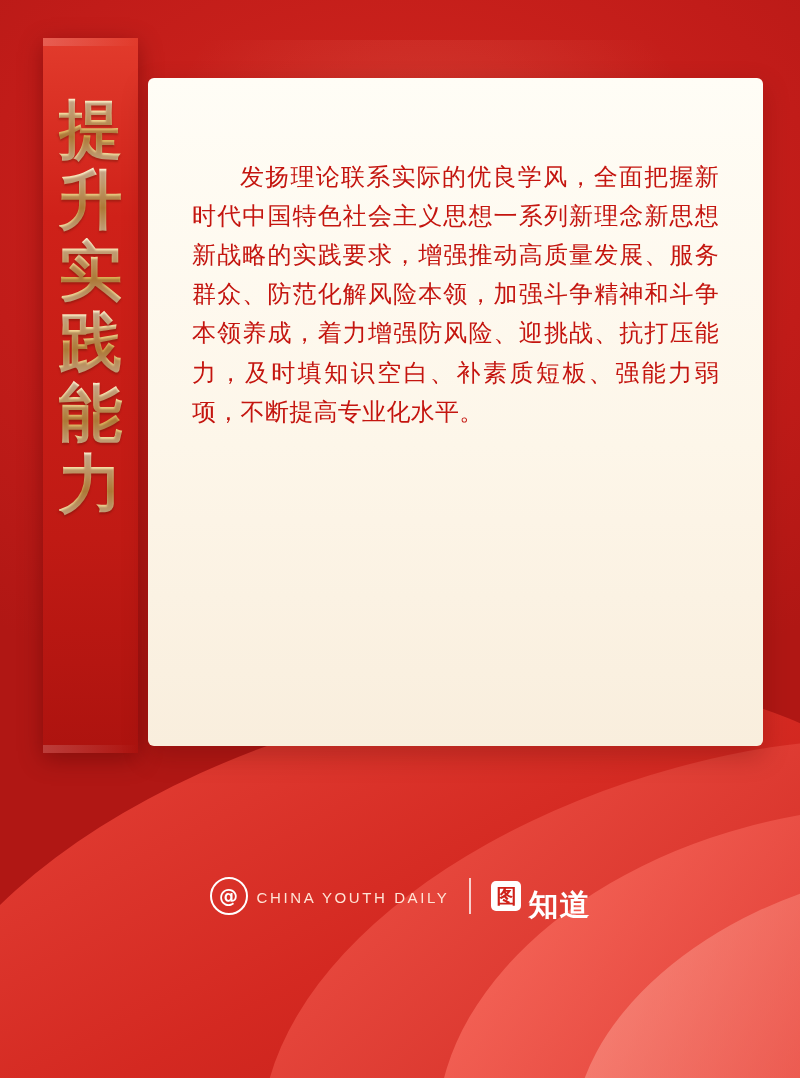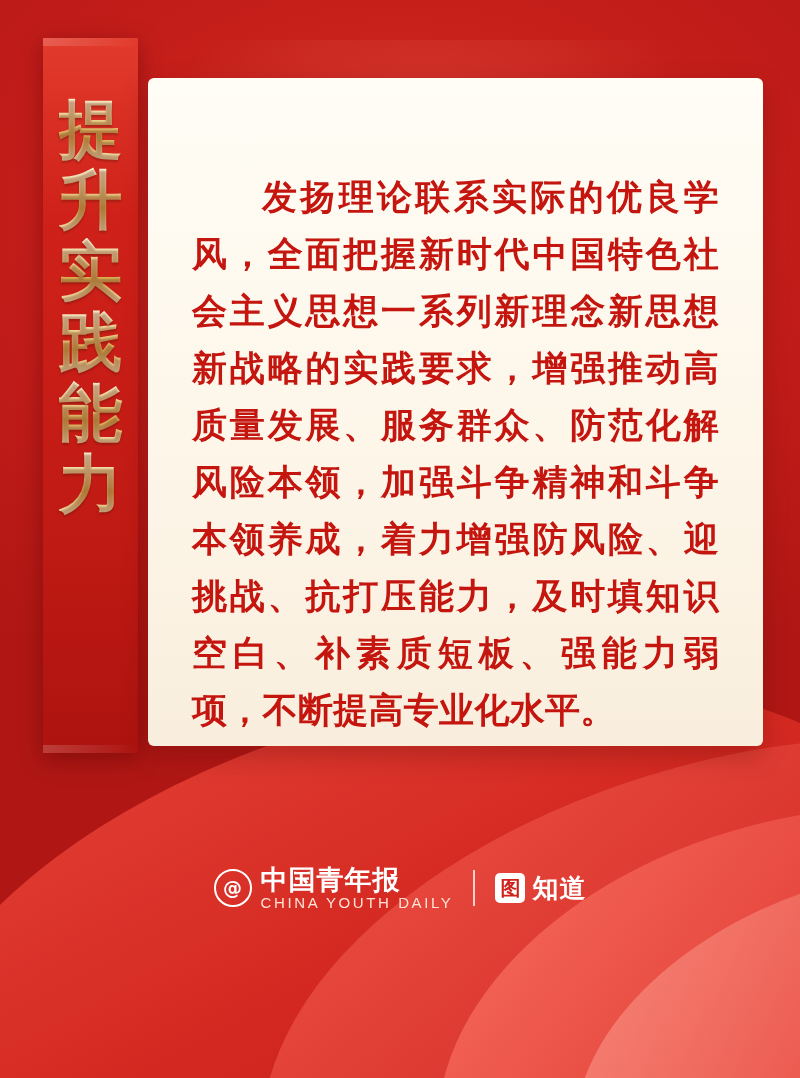--- a/index.html
+++ b/index.html
@@ -125,22 +125,22 @@
     width: 615px;
     height: 668px;
     background: linear-gradient(180deg, #fffdf6 0%, #fdf6e9 55%, #f9eedd 100%);
     border-radius: 6px;
     box-shadow: 0 10px 26px rgba(90, 10, 5, .30);
     box-sizing: border-box;
     padding: 56px 44px 40px 44px;
   }
   .card-body {
     font-family: "DejaVu Sans", "Liberation Sans", sans-serif;
-    font-weight: 700;
-    font-size: 35px;
+    font-weight: 400;
+    font-size: 24px;
     line-height: 1.63;
     color: #c4150f;
     text-indent: 2em;
     text-align: justify;
     text-justify: inter-ideograph;
     letter-spacing: .3px;
   }
 
   
   .source {
@@ -226,24 +226,25 @@
     font-family: "DejaVu Serif", "Liberation Serif", serif;
     font-weight: 700;
     font-size: 20px;
     display: flex;
     align-items: center;
     justify-content: center;
     line-height: 1;
   }
   .sub-text {
     font-family: "DejaVu Serif", "Liberation Serif", serif;
-    font-size: 26px;
+    font-size: 30px;
     font-weight: 700;
     color: #ffffff;
     letter-spacing: 1px;
+    margin-top: 19px;
   }
 </style>
 </head>
 <body>
 
 <div class="poster">
 
   <div class="ribbon ribbon-1"></div>
   <div class="ribbon ribbon-2"></div>
   <div class="ribbon ribbon-3"></div>
@@ -261,21 +262,20 @@
 
   <div class="card">
     <p class="card-body">发扬理论联系实际的优良学风，全面把握新时代中国特色社会主义思想一系列新理念新思想新战略的实践要求，增强推动高质量发展、服务群众、防范化解风险本领，加强斗争精神和斗争本领养成，着力增强防风险、迎挑战、抗打压能力，及时填知识空白、补素质短板、强能力弱项，不断提高专业化水平。</p>
   </div>
 
 
   <div class="footer">
     <div class="brand">
       <div class="brand-mark">@</div>
       <div class="brand-text">
-        <div class="brand-cn">中国青年报</div>
         <div class="brand-en">CHINA YOUTH DAILY</div>
       </div>
     </div>
     <div class="divider"></div>
     <div class="sub-brand">
       <div class="sub-mark">图</div>
       <div class="sub-text">知道</div>
     </div>
   </div>
 

